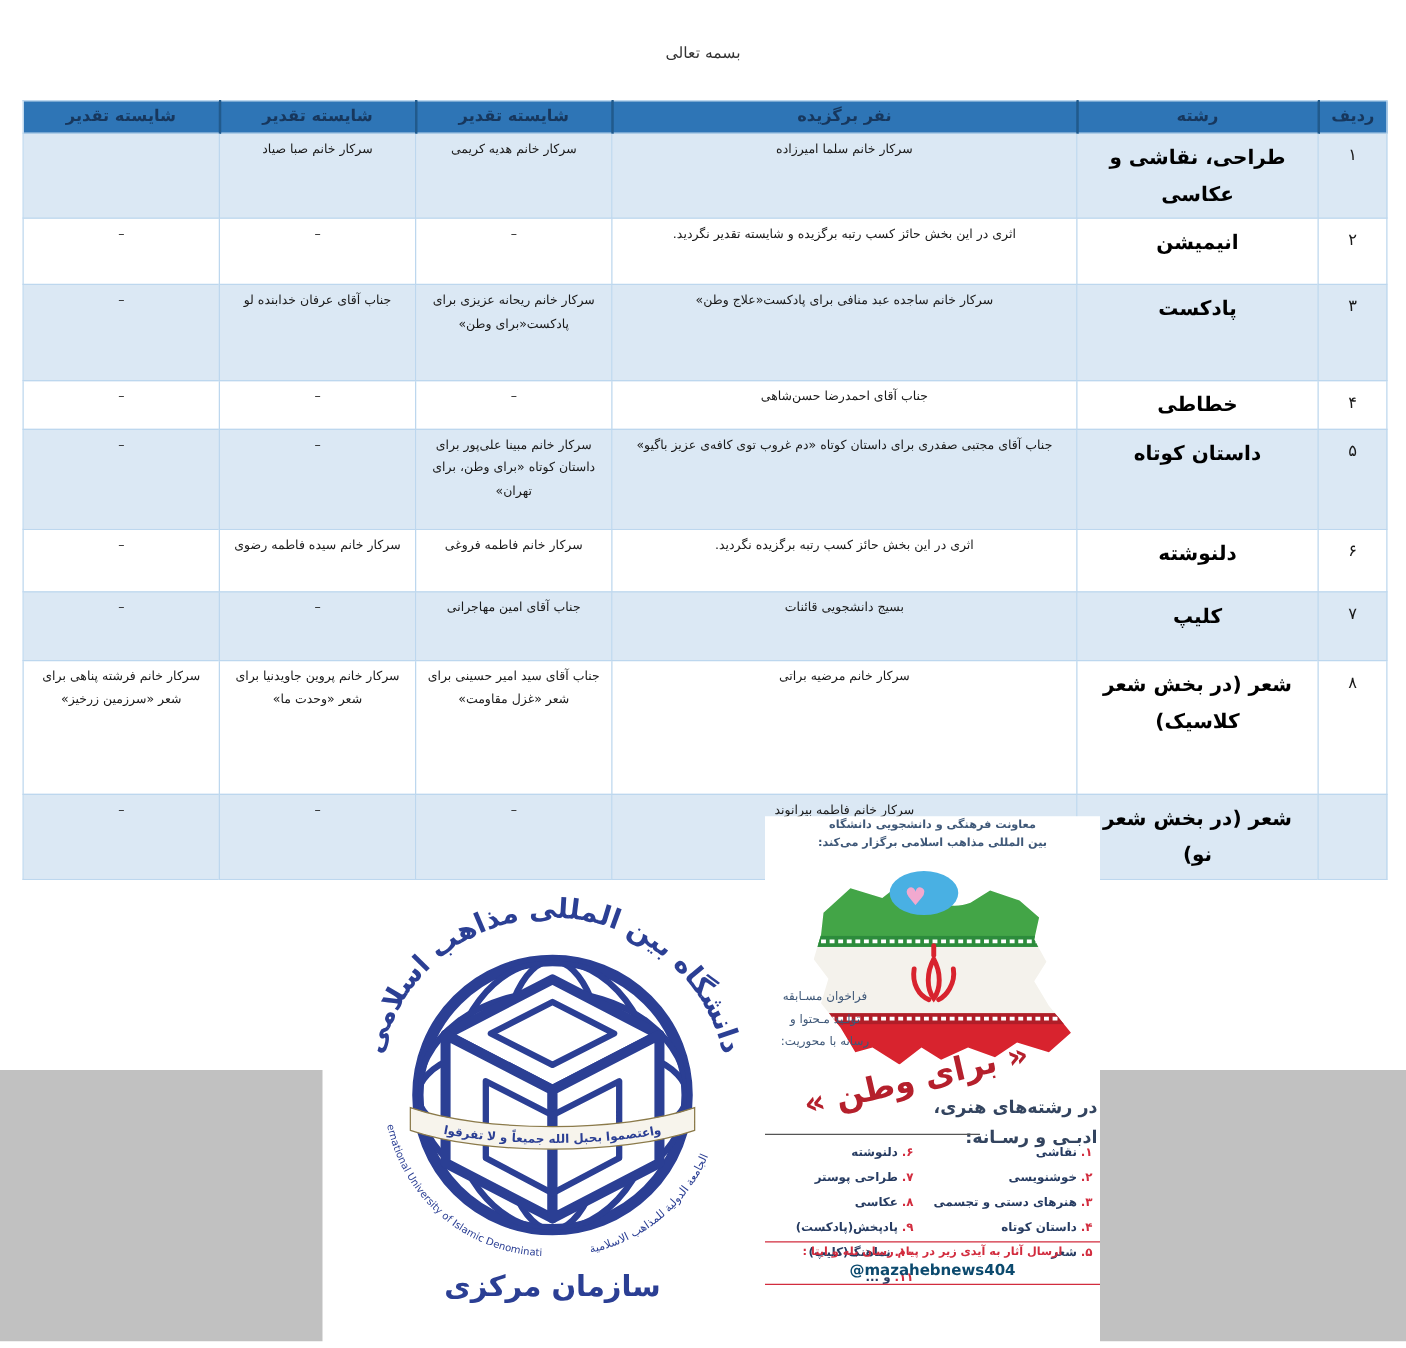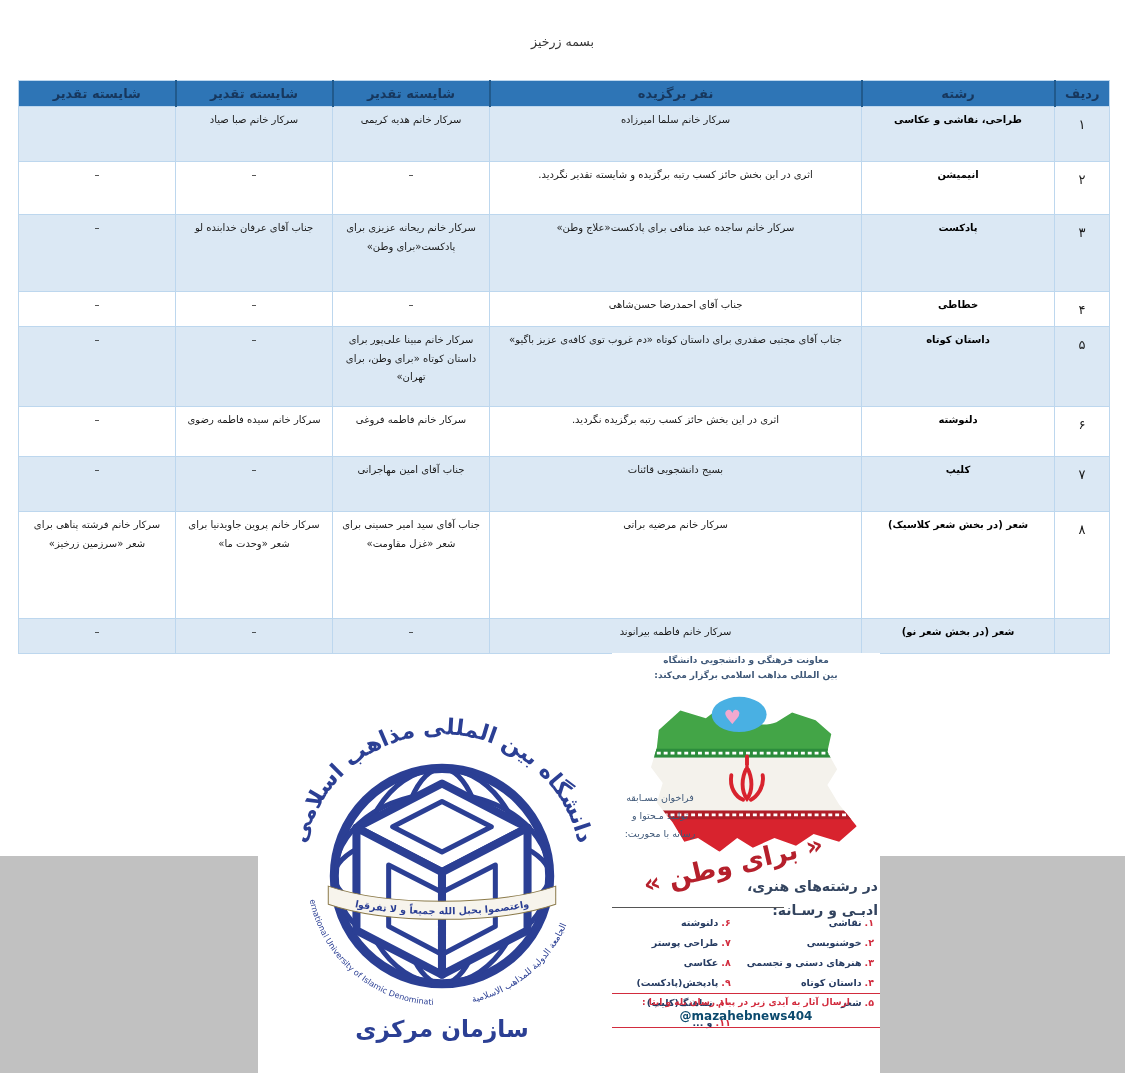--- a/index.html
+++ b/index.html
@@ -21,21 +21,21 @@
   table.results thead tr{height:26px;}
   table.results th{
     background:#2e75b6;color:#17375d;font-size:13px;font-weight:bold;
     border-left:2px solid #215a8c;padding:2px 4px;}
   table.results th:last-child{border-left:none;}
   table.results td{
     vertical-align:top;text-align:center;font-size:10px;line-height:1.85;
     padding:4px 8px;border:1px solid #bdd7ee;background-clip:padding-box;
     word-wrap:break-word;}
   table.results tbody tr:nth-child(odd) td{background:#dbe8f4;}
-  table.results td.field{font-weight:bold;font-size:10px;color:#000;}
+  table.results td.field{font-weight:bold;font-size:16px;color:#000;}
   table.results td.num{font-size:13px;padding-top:6px;}
   tr.r0{height:55px;} tr.r1{height:53px;} tr.r2{height:77px;}
   tr.r3{height:28px;} tr.r4{height:80px;} tr.r5{height:50px;}
   tr.r6{height:55px;} tr.r7{height:107px;} tr.r8{height:35px;}
   
   .gray-block{position:absolute;background:#c1c1c1;}
   .gray-left{left:0;top:856px;width:258px;height:217px;}
   .gray-right{left:880px;top:856px;width:245px;height:217px;}
   .seal{position:absolute;left:286px;top:676px;width:312px;height:376px;}
   
@@ -62,21 +62,21 @@
   .poster .footer-box{position:absolute;bottom:10px;left:0;right:0;
     border-top:1.5px solid #d22c3e;border-bottom:1.5px solid #d22c3e;
     text-align:center;padding:3px 4px 4px;}
   .poster .footer-note{color:#d22c3e;font-weight:bold;font-size:9px;}
   .poster .footer-handle{color:#0c4a6e;font-weight:bold;font-size:12px;
     direction:ltr;margin-top:2px;}
 </style>
 </head>
 <body>
 
-<div class="basmala">بسمه زرخیز</div>
+<div class="basmala">بسمه تعالی</div>
 
 <table class="results">
   <colgroup>
     <col class="c-num">
       <col class="c-field">
       <col class="c-winner">
     <col class="c-m">
       <col class="c-m">
       <col class="c-m">
   </colgroup>

